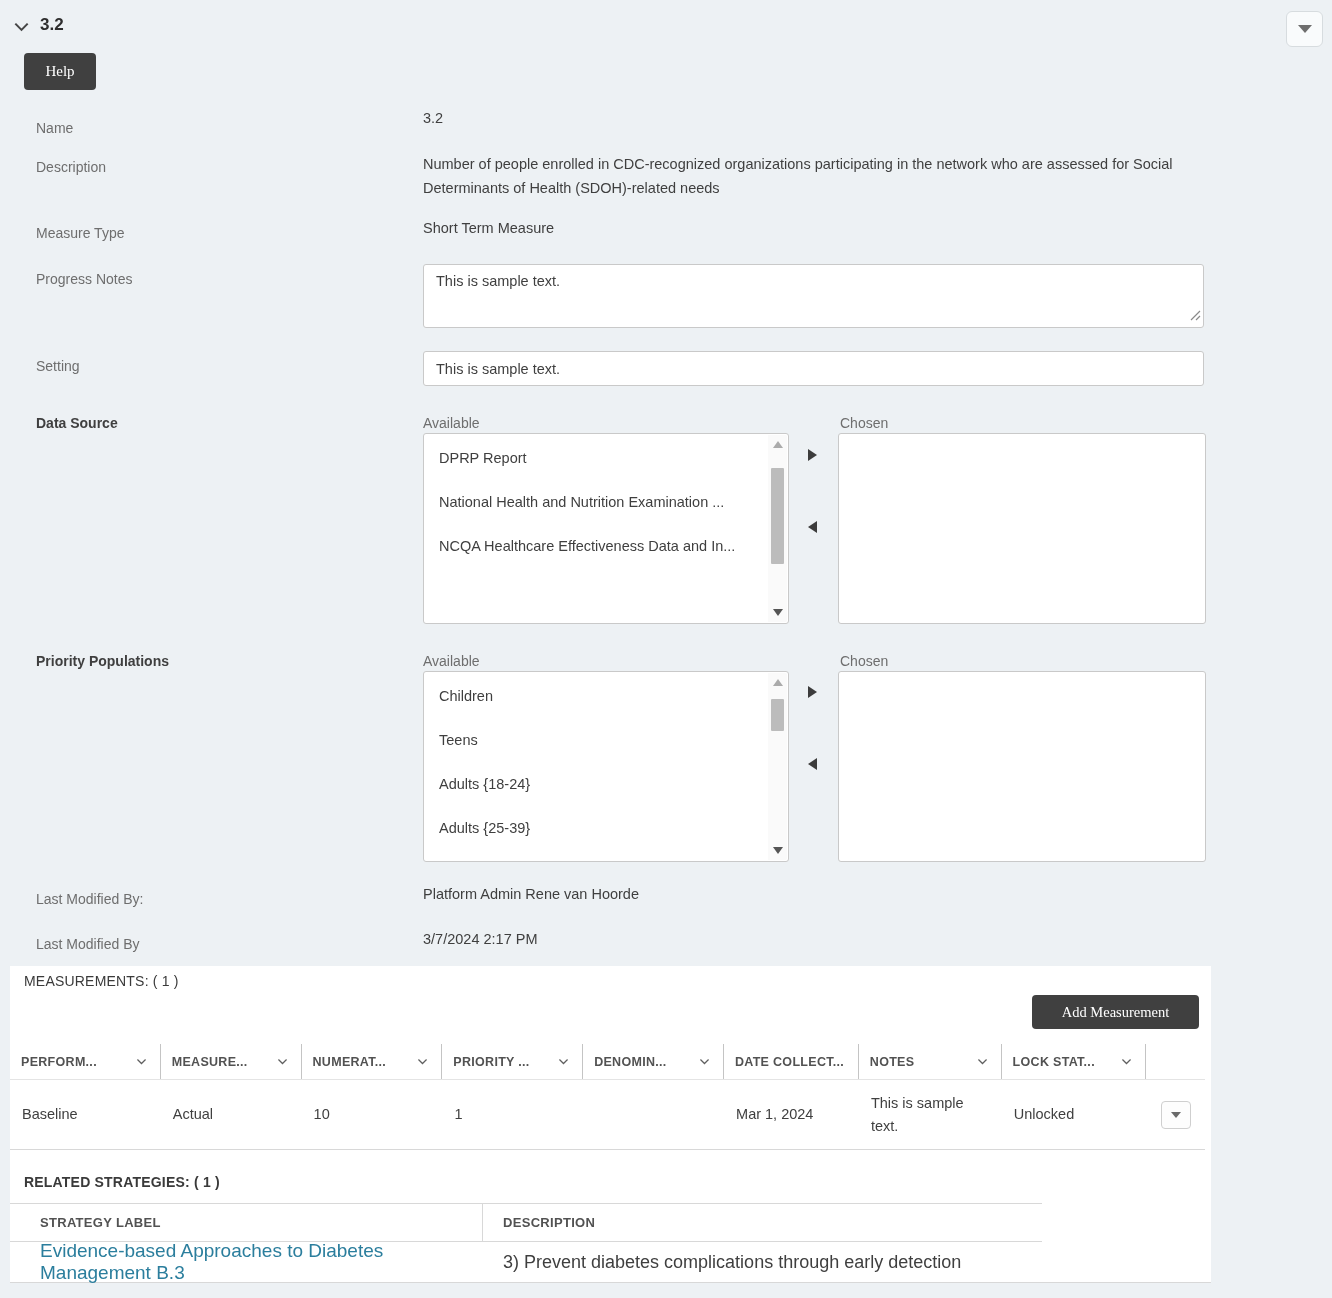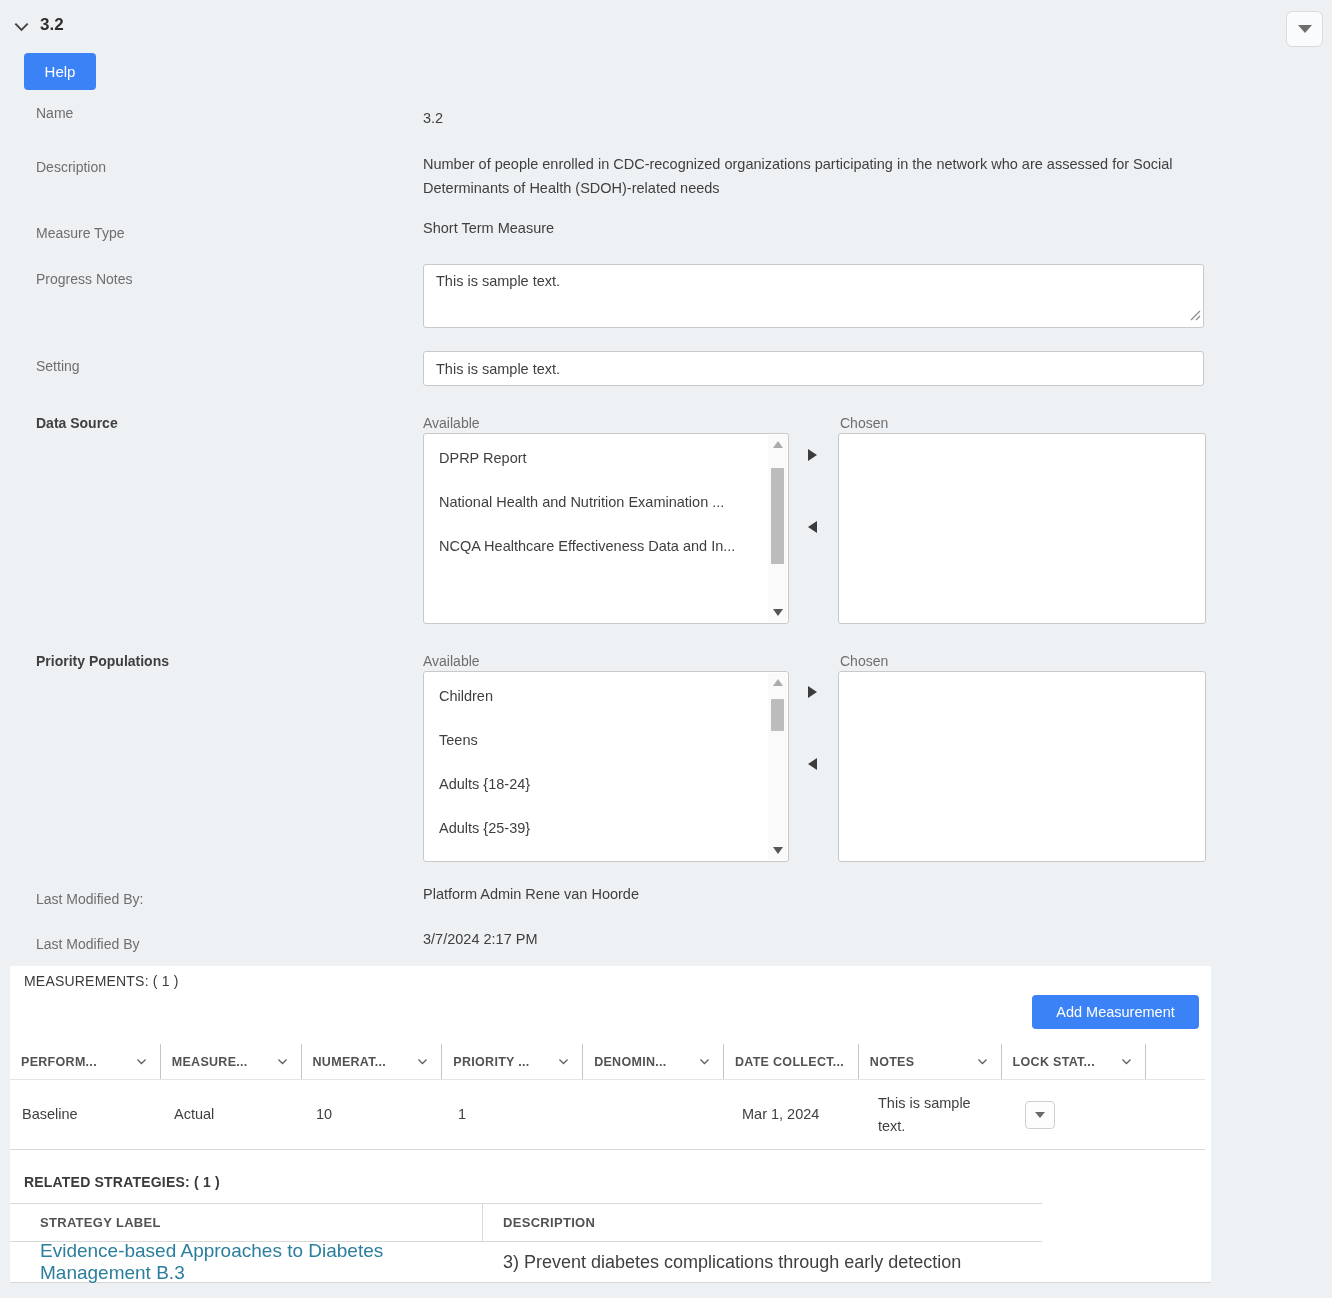--- a/index.html
+++ b/index.html
@@ -15,22 +15,22 @@
   .label { color:#6e6e6e; font-size:14px; }
   .blabel { color:#3f3f3f; font-size:14px; font-weight:700; }
   .value { color:#3f3f3f; font-size:14.5px; }
 
   
   .page-title { left:40px; top:15px; font-size:17px; font-weight:700; color:#2e2e2e; }
   .hdr-chevron { left:12px; top:18px; cursor:pointer; }
   .corner-menu-btn { left:1286px; top:11px; width:37px; height:36px; background:#f9fbfc;
     border:1px solid #d7dcdf; border-radius:6px; display:flex; align-items:center; justify-content:center; cursor:pointer; }
 
-  .btn-teal { background:#3b82f6; color:#ffffff; border:none; border-radius:4px;
-    font-family:Liberation Sans, sans-serif; font-size:15px; display:flex; align-items:center; justify-content:center; cursor:pointer; }
+  .btn-teal { background:#404040; color:#ffffff; border:none; border-radius:4px;
+    font-family:Liberation Serif, serif; font-size:15px; display:flex; align-items:center; justify-content:center; cursor:pointer; }
   .help-btn { left:24px; top:53px; width:72px; height:37px; }
 
   
   .flabel { left:36px; }
   .fvalue { left:423px; }
   .desc-value { width:790px; line-height:24px; }
 
   .textarea-wrap { left:423px; top:264px; width:781px; height:64px; }
   .textarea-wrap textarea { width:100%; height:100%; border:1px solid #c9c9c9; border-radius:3px;
     padding:8px 12px; font-family:inherit; font-size:14.5px; color:#3f3f3f; resize:none; outline:none; background:#fff; }
@@ -98,21 +98,21 @@
   <svg width="19" height="18" viewBox="0 0 16 16">
       <path d="M2.5 5 L8 10.6 L13.5 5" fill="none" stroke="#454545" stroke-width="1.8"></path>
     </svg>
 </span>
 <div class="abs page-title">3.2</div>
 <button class="abs corner-menu-btn">
   <span class="tri-down-sm"></span>
 </button>
 <button class="abs btn-teal help-btn">Help</button>
 
-<div class="abs label flabel" style="top:105px">Name</div>
+<div class="abs label flabel" style="top:120px">Name</div>
 <div class="abs value fvalue" style="top:110px">3.2</div>
 
 <div class="abs label flabel" style="top:159px">Description</div>
 <div class="abs value fvalue desc-value" style="top:152px">Number of people enrolled in CDC-recognized organizations participating in the network who are assessed for Social Determinants of Health (SDOH)-related needs</div>
 
 <div class="abs label flabel" style="top:225px">Measure Type</div>
 <div class="abs value fvalue" style="top:220px">Short Term Measure</div>
 
 <div class="abs label flabel" style="top:271px">Progress Notes</div>
 <div class="abs textarea-wrap">
@@ -235,20 +235,21 @@
   </div>
 
   <div class="mrow">
     <div class="rc c1">Baseline</div>
     <div class="rc c2">Actual</div>
     <div class="rc c3">10</div>
     <div class="rc c4">1</div>
     <div class="rc c5"></div>
     <div class="rc c6">Mar 1, 2024</div>
     <div class="rc c7">This is sample text.</div>
+    <div class="rc c8">Unlocked</div>
     <div class="rc c9" style="justify-content:center; padding:0">
       <button class="row-menu-btn">
         <span class="tri-down-xs"></span>
       </button>
     </div>
   </div>
 
   <div class="rs-title">RELATED STRATEGIES: ( 1 )</div>
   <div class="shead">
     <div class="sc1">STRATEGY LABEL</div>

